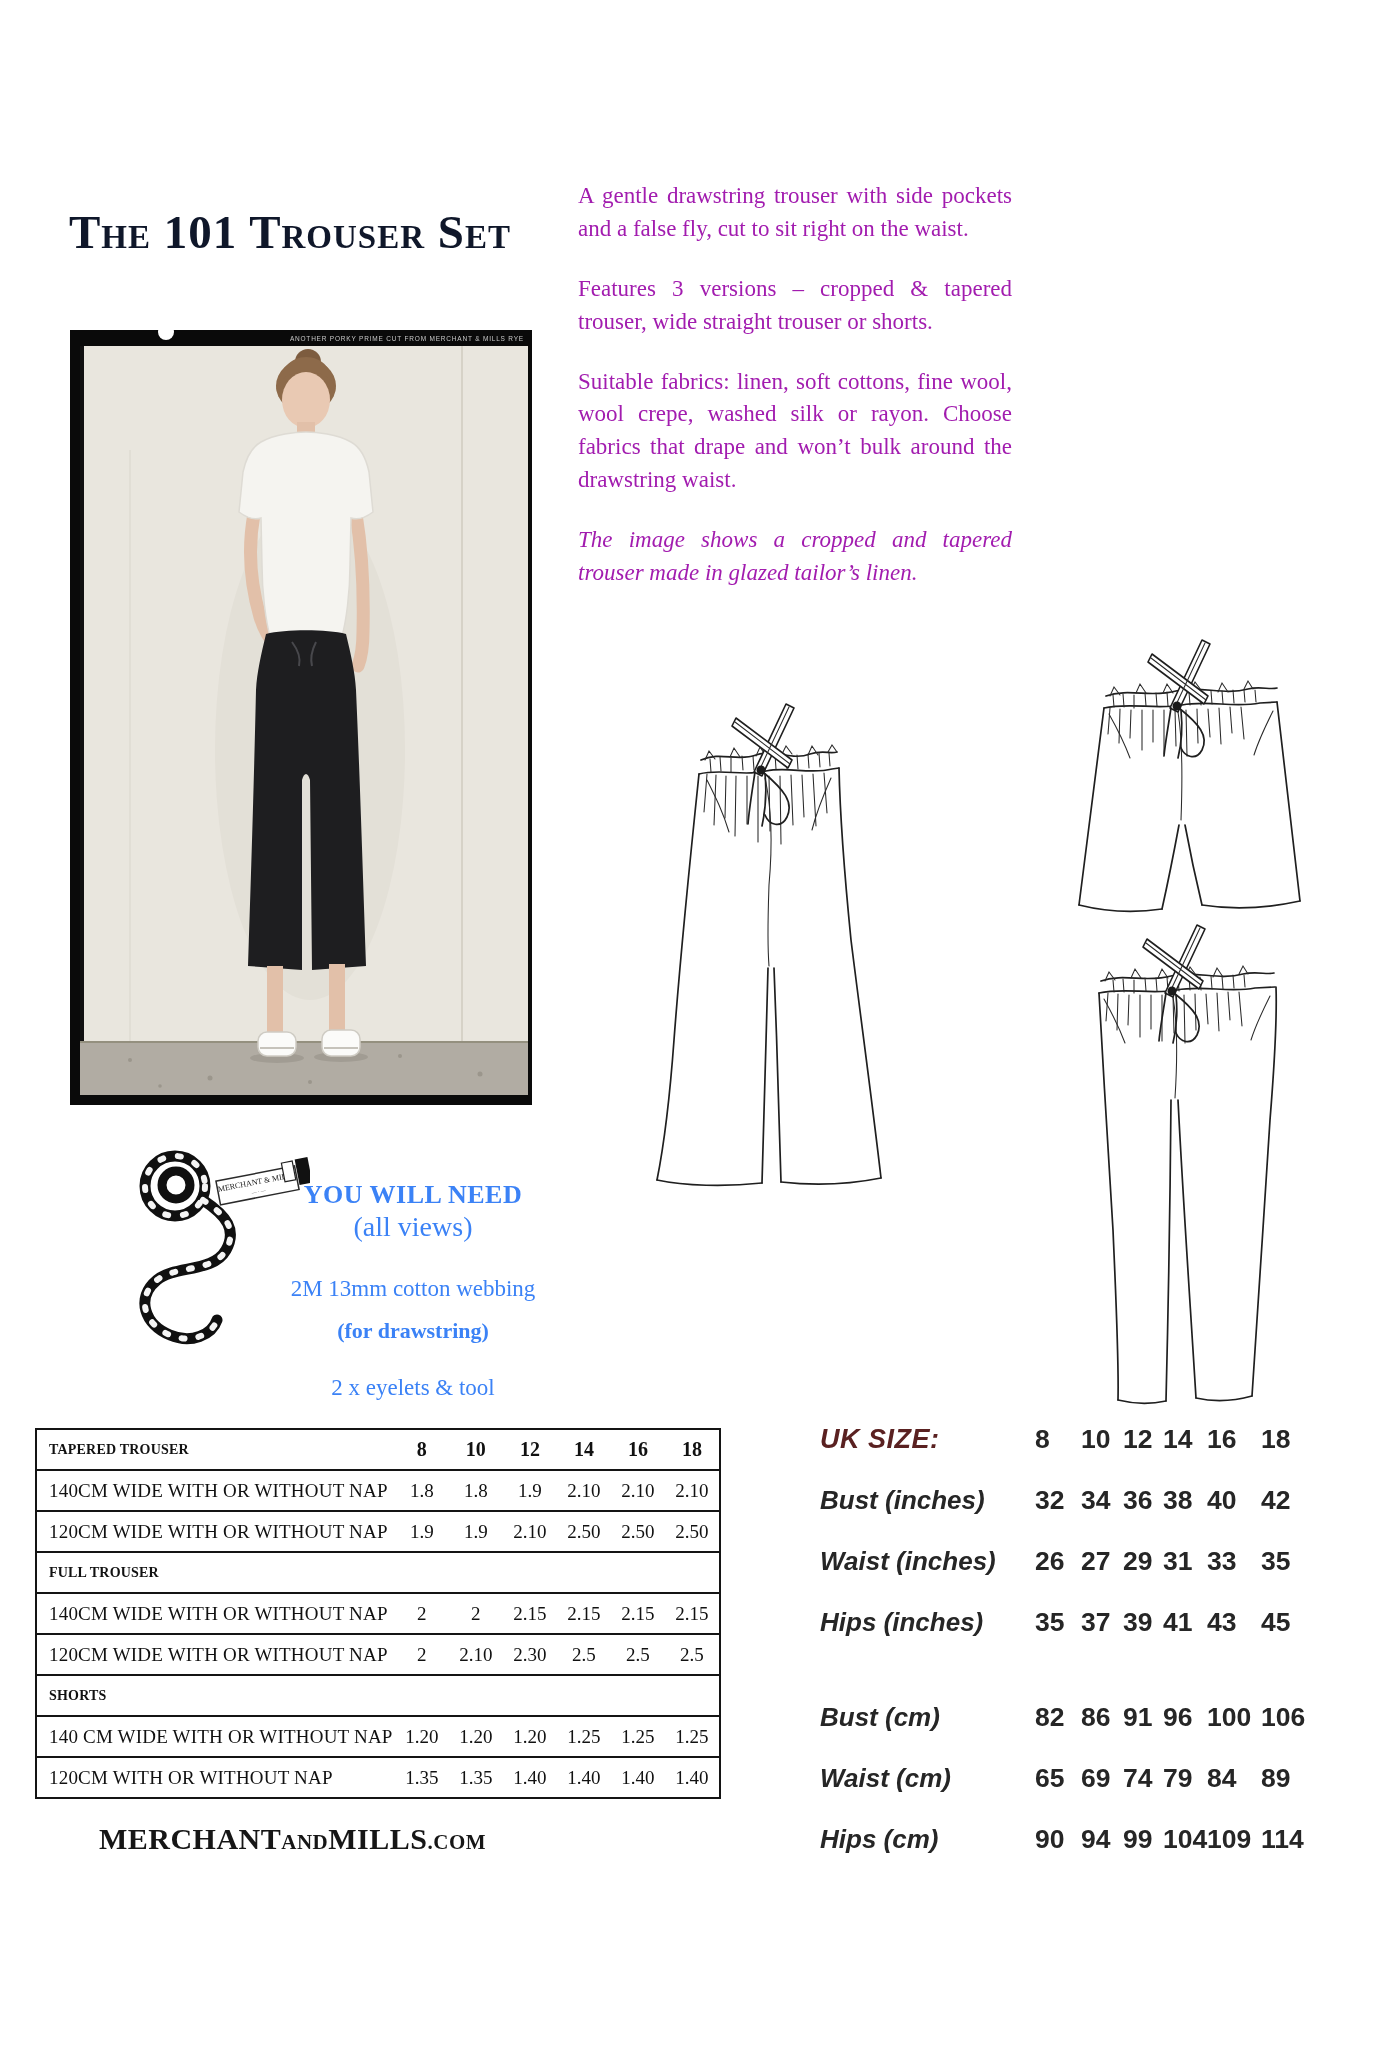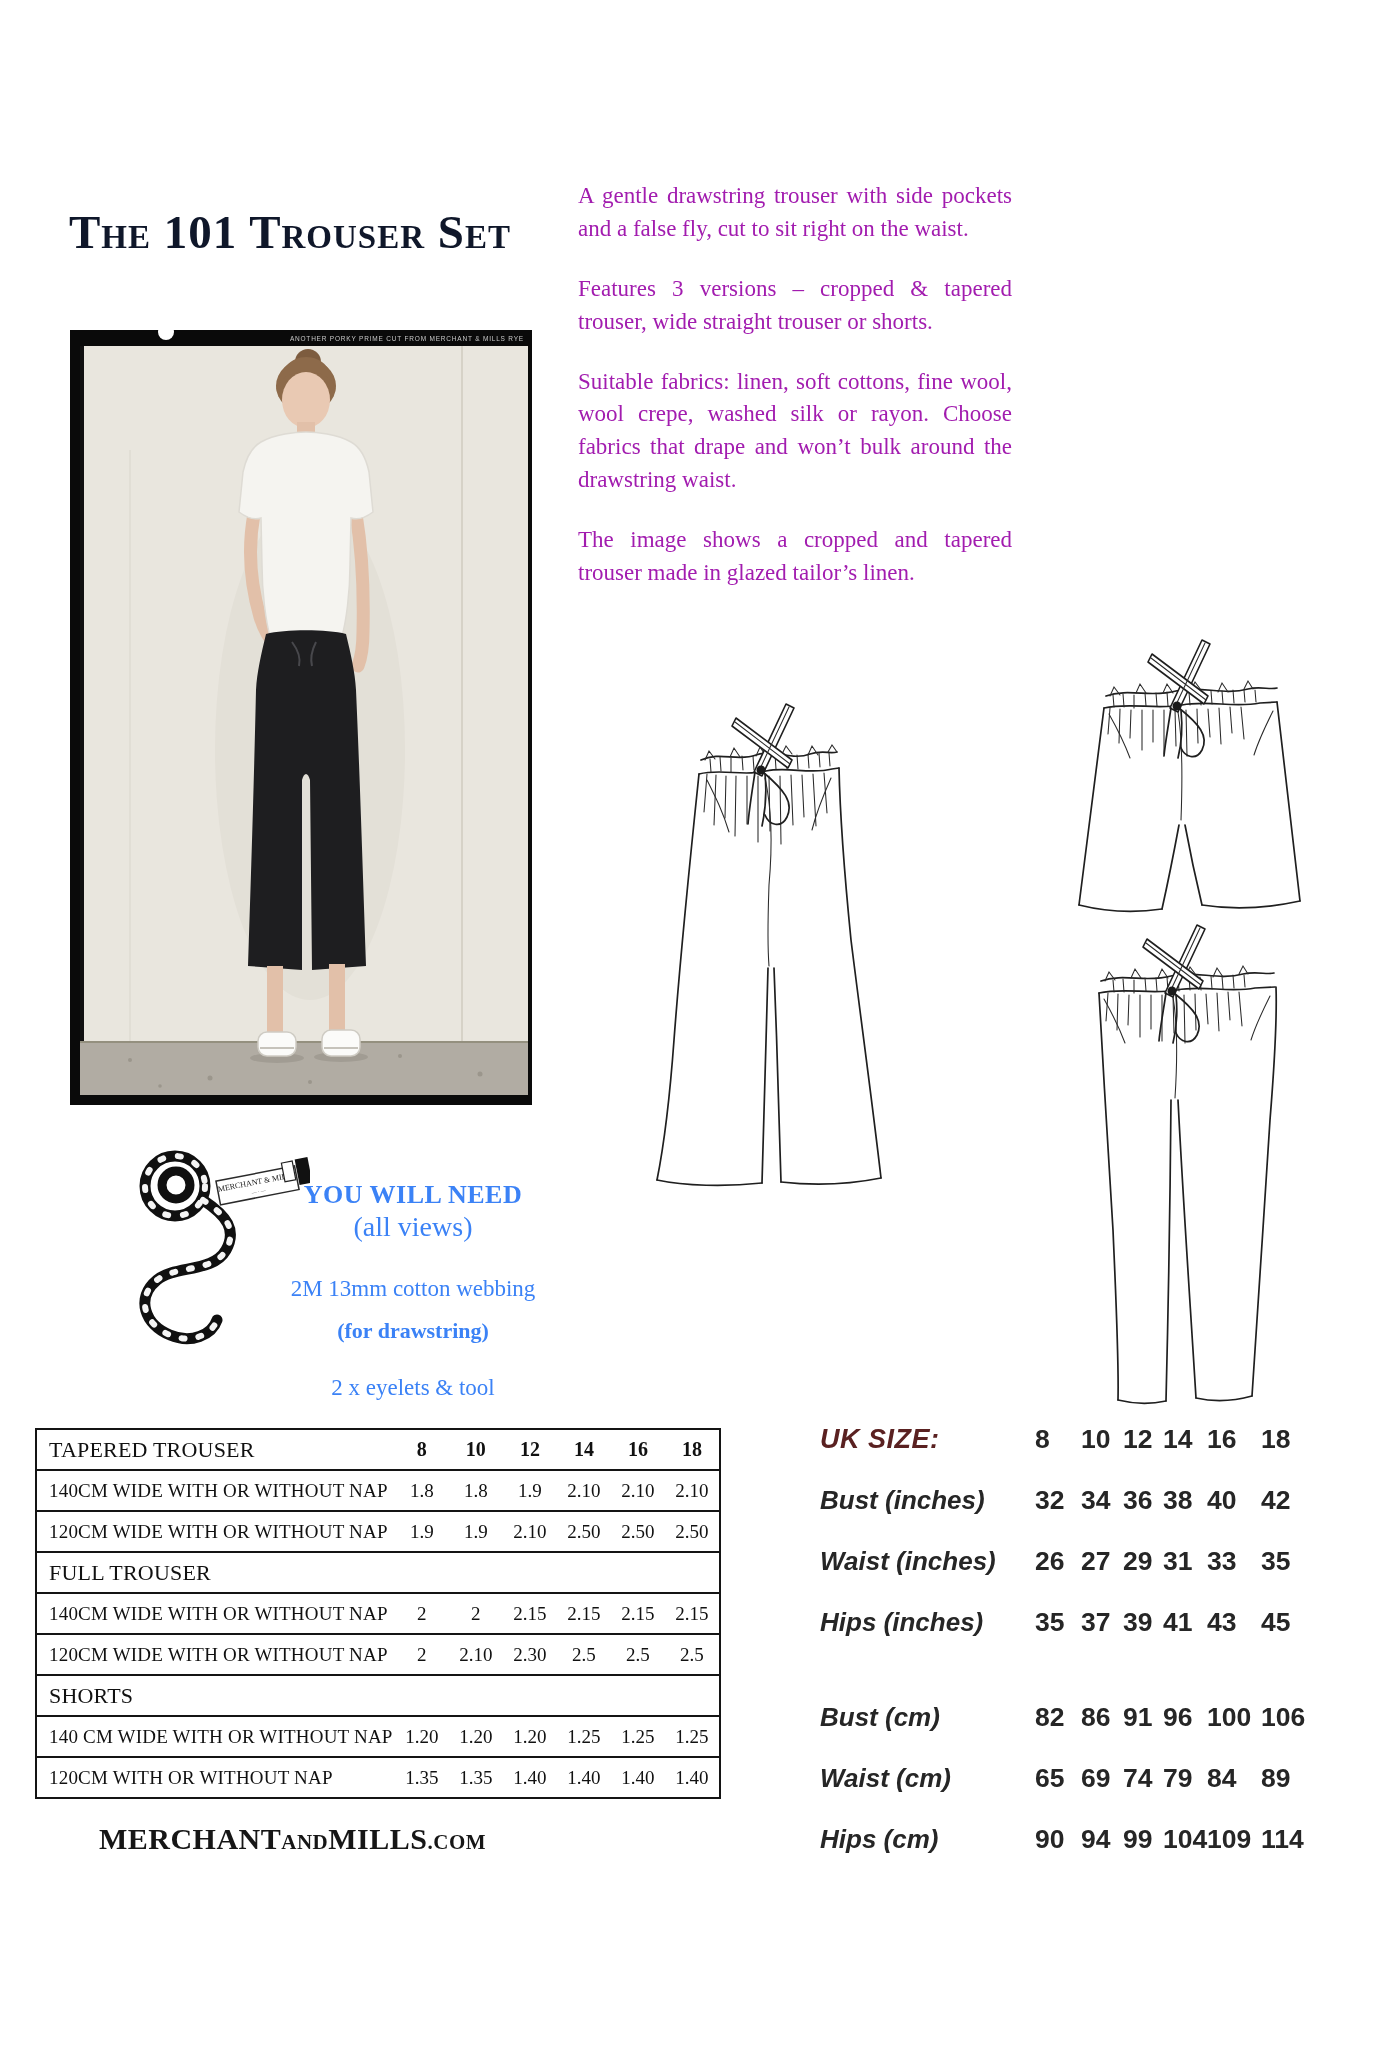--- a/index.html
+++ b/index.html
@@ -17,21 +17,21 @@
     letter-spacing:1px;color:#0f172a;
   }
 
   
   .photo{left:70px;top:330px;width:462px;height:775px;background:#0a0a0a;}
   .photo svg{display:block;}
 
   
   .intro{left:578px;top:180px;width:434px;font-size:23px;line-height:1.43;text-align:justify;color:#a21caf;}
   .intro p{margin:0 0 27px 0;}
-  .intro p.it{}
+  .intro p.it{font-style:italic;}
 
   
   .sketches{left:560px;top:600px;width:828px;height:840px;}
   .sk{stroke:#1f1f1f;stroke-width:1.7;fill:none;stroke-linecap:round;stroke-linejoin:round;}
   .thin{stroke:#2a2a2a;stroke-width:1.05;fill:none;stroke-linecap:round;}
   .ribbon{fill:#ffffff;stroke:#1f1f1f;stroke-width:1.6;stroke-linejoin:round;}
   .knot{fill:#1a1a1a;stroke:none;}
 
   
   .tape{left:75px;top:1128px;width:235px;height:228px;}
@@ -42,21 +42,21 @@
   .ywn-sub{font-size:28px;margin-top:1px;}
   .ywn-i1{font-size:23px;margin-top:33px;}
   .ywn-i1n{font-size:22px;margin-top:16px;font-weight:bold;}
   .ywn-i2{font-size:23px;margin-top:31px;}
 
   
   .ftable{left:35px;top:1428px;width:682px;border:2px solid #141414;}
   .ft-row{display:flex;height:39px;align-items:center;background:#fff;}
   .ft-row + .ft-row{border-top:2px solid #141414;}
   .ft-label{width:352px;padding-left:12px;font-size:19px;letter-spacing:0.2px;white-space:nowrap;}
-  .ft-row.sec .ft-label{font-weight:normal;font-size:22px;}
+  .ft-row.sec .ft-label{font-weight:bold;font-size:14px;}
   .ft-cell{width:55px;text-align:center;font-size:19px;}
   .ft-row.head .ft-cell{font-weight:bold;font-size:20px;}
 
   
   .sizechart{left:820px;top:1424px;width:560px;font-family:"Liberation Sans",sans-serif;color:#262626;}
   .sc-row{display:flex;height:61px;align-items:flex-start;}
   .sc-label{width:215px;font-weight:bold;font-size:26px;font-style:italic;}
   .sc-head .sc-label{color:#5a2121;font-size:27px;letter-spacing:0.5px;}
   .sc-cell{font-weight:bold;font-size:26.5px;}
   .sc-c1{width:46px;}.sc-c2{width:42px;}.sc-c3{width:40px;}

